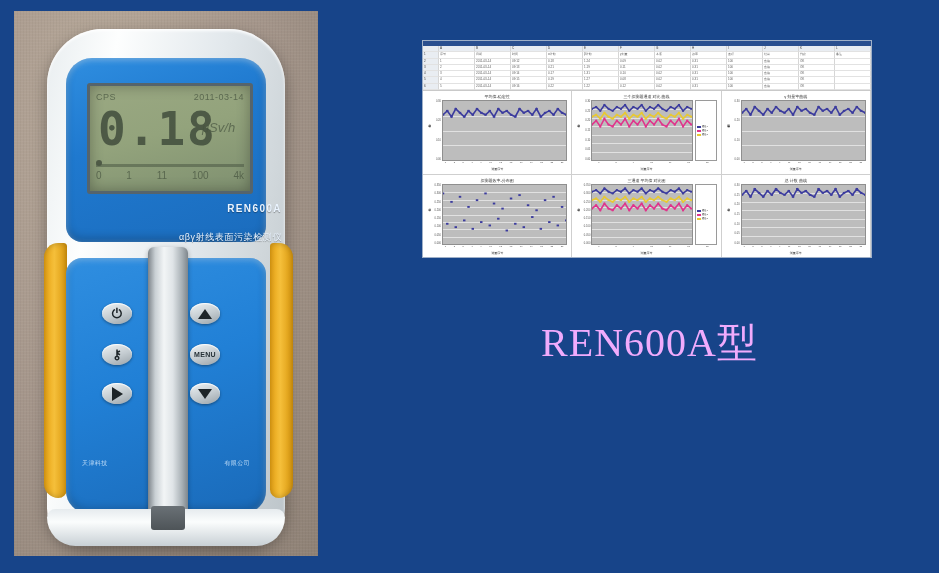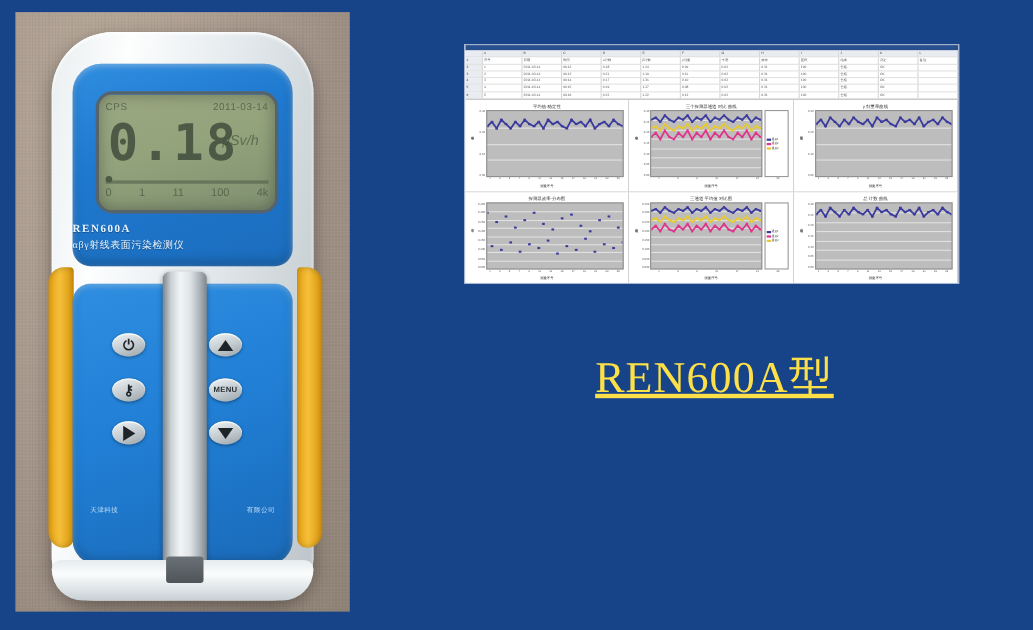--- a/index.html
+++ b/index.html
@@ -46,21 +46,21 @@
   .face-top{
     position:absolute;left:52px;top:47px;width:200px;height:184px;
     background:linear-gradient(160deg,#2f8ee0 0%,#1f79cf 40%,#1b6cbd 100%);
     border-radius:26px 26px 16px 16px;
     box-shadow:inset 0 2px 6px rgba(255,255,255,.35), inset 0 -4px 10px rgba(0,0,0,.22);
   }
   
   .lcd{
     position:absolute;left:73px;top:72px;width:160px;height:105px;
     background:linear-gradient(165deg,#9aa882 0%,#93a37c 45%,#7f9070 100%);
-    border:3px solid #55646c;border-radius:15px;
+    border:3px solid #55646c;border-radius:3px;
     box-shadow:inset 0 0 14px rgba(0,0,0,.3);
     overflow:hidden;
   }
   .lcd .row-top{
     position:absolute;top:4px;left:6px;right:6px;height:14px;
     display:flex;justify-content:space-between;align-items:center;
     font-size:9px;color:#46533f;opacity:.72;letter-spacing:.5px;
   }
   .lcd .big{
     position:absolute;top:20px;left:8px;
@@ -95,26 +95,25 @@
   }
   
   .strip{
     position:absolute;left:134px;top:236px;width:40px;height:294px;
     background:linear-gradient(90deg,#7d848a 0%,#c9d0d4 18%,#f2f5f6 40%,#dfe4e7 62%,#a8b0b5 85%,#7e868c 100%);
     border-radius:6px 6px 10px 10px;
     box-shadow:0 2px 5px rgba(0,0,0,.3);
   }
   
   .brand{
-    position:absolute;left:52px;top:192px;width:216px;text-align:left;color:#eaf4ff;
+    position:absolute;left:52px;top:192px;width:216px;text-align:right;color:#eaf4ff;
     text-shadow:0 1px 1px rgba(0,0,0,.35);
-    font-family:Liberation Serif, serif;
   }
   .brand .model{font-size:10px;letter-spacing:1.4px;font-weight:bold;}
-  .brand .cn{font-size:9px;letter-spacing:.6px;margin-top:2px;}
+  .brand .cn{font-size:9px;letter-spacing:.6px;margin-top:17px;}
 
   
   .btn{
     position:absolute;width:30px;height:21px;border-radius:50%;
     background:linear-gradient(160deg,#f0f4f6,#c3cbd0 55%,#9aa3a9);
     box-shadow:0 1px 3px rgba(0,0,0,.4), inset 0 1px 1px rgba(255,255,255,.9);
     display:flex;align-items:center;justify-content:center;
     color:#2b3338;font-size:8px;font-weight:bold;
   }
   .btn-col-l{left:88px;}
@@ -197,21 +196,21 @@
     width:22px;border:1px solid #9a9a9a;background:#fff;margin-left:2px;
     font-size:2.4px;color:#333;padding:1px;box-sizing:border-box;
     display:flex;flex-direction:column;justify-content:center;gap:1px;
   }
   .legend .li{display:flex;align-items:center;gap:1px;}
   .legend .sw{width:4px;height:2px;display:inline-block;}
 
   
   #titleblock{
     position:absolute;left:320px;top:315px;width:619px;
-    text-align:center;color:#fde047;text-decoration:underline;
+    text-align:center;color:#f0abfc;
   }
   #titleblock .line1{
     font-family:"Liberation Serif", serif;
     font-size:40px;letter-spacing:1px;
     margin-left:40px;
   }
   #titleblock .line2{
     font-family:"Liberation Serif", serif;
     font-size:40px;letter-spacing:2px;margin-top:18px;
   }

